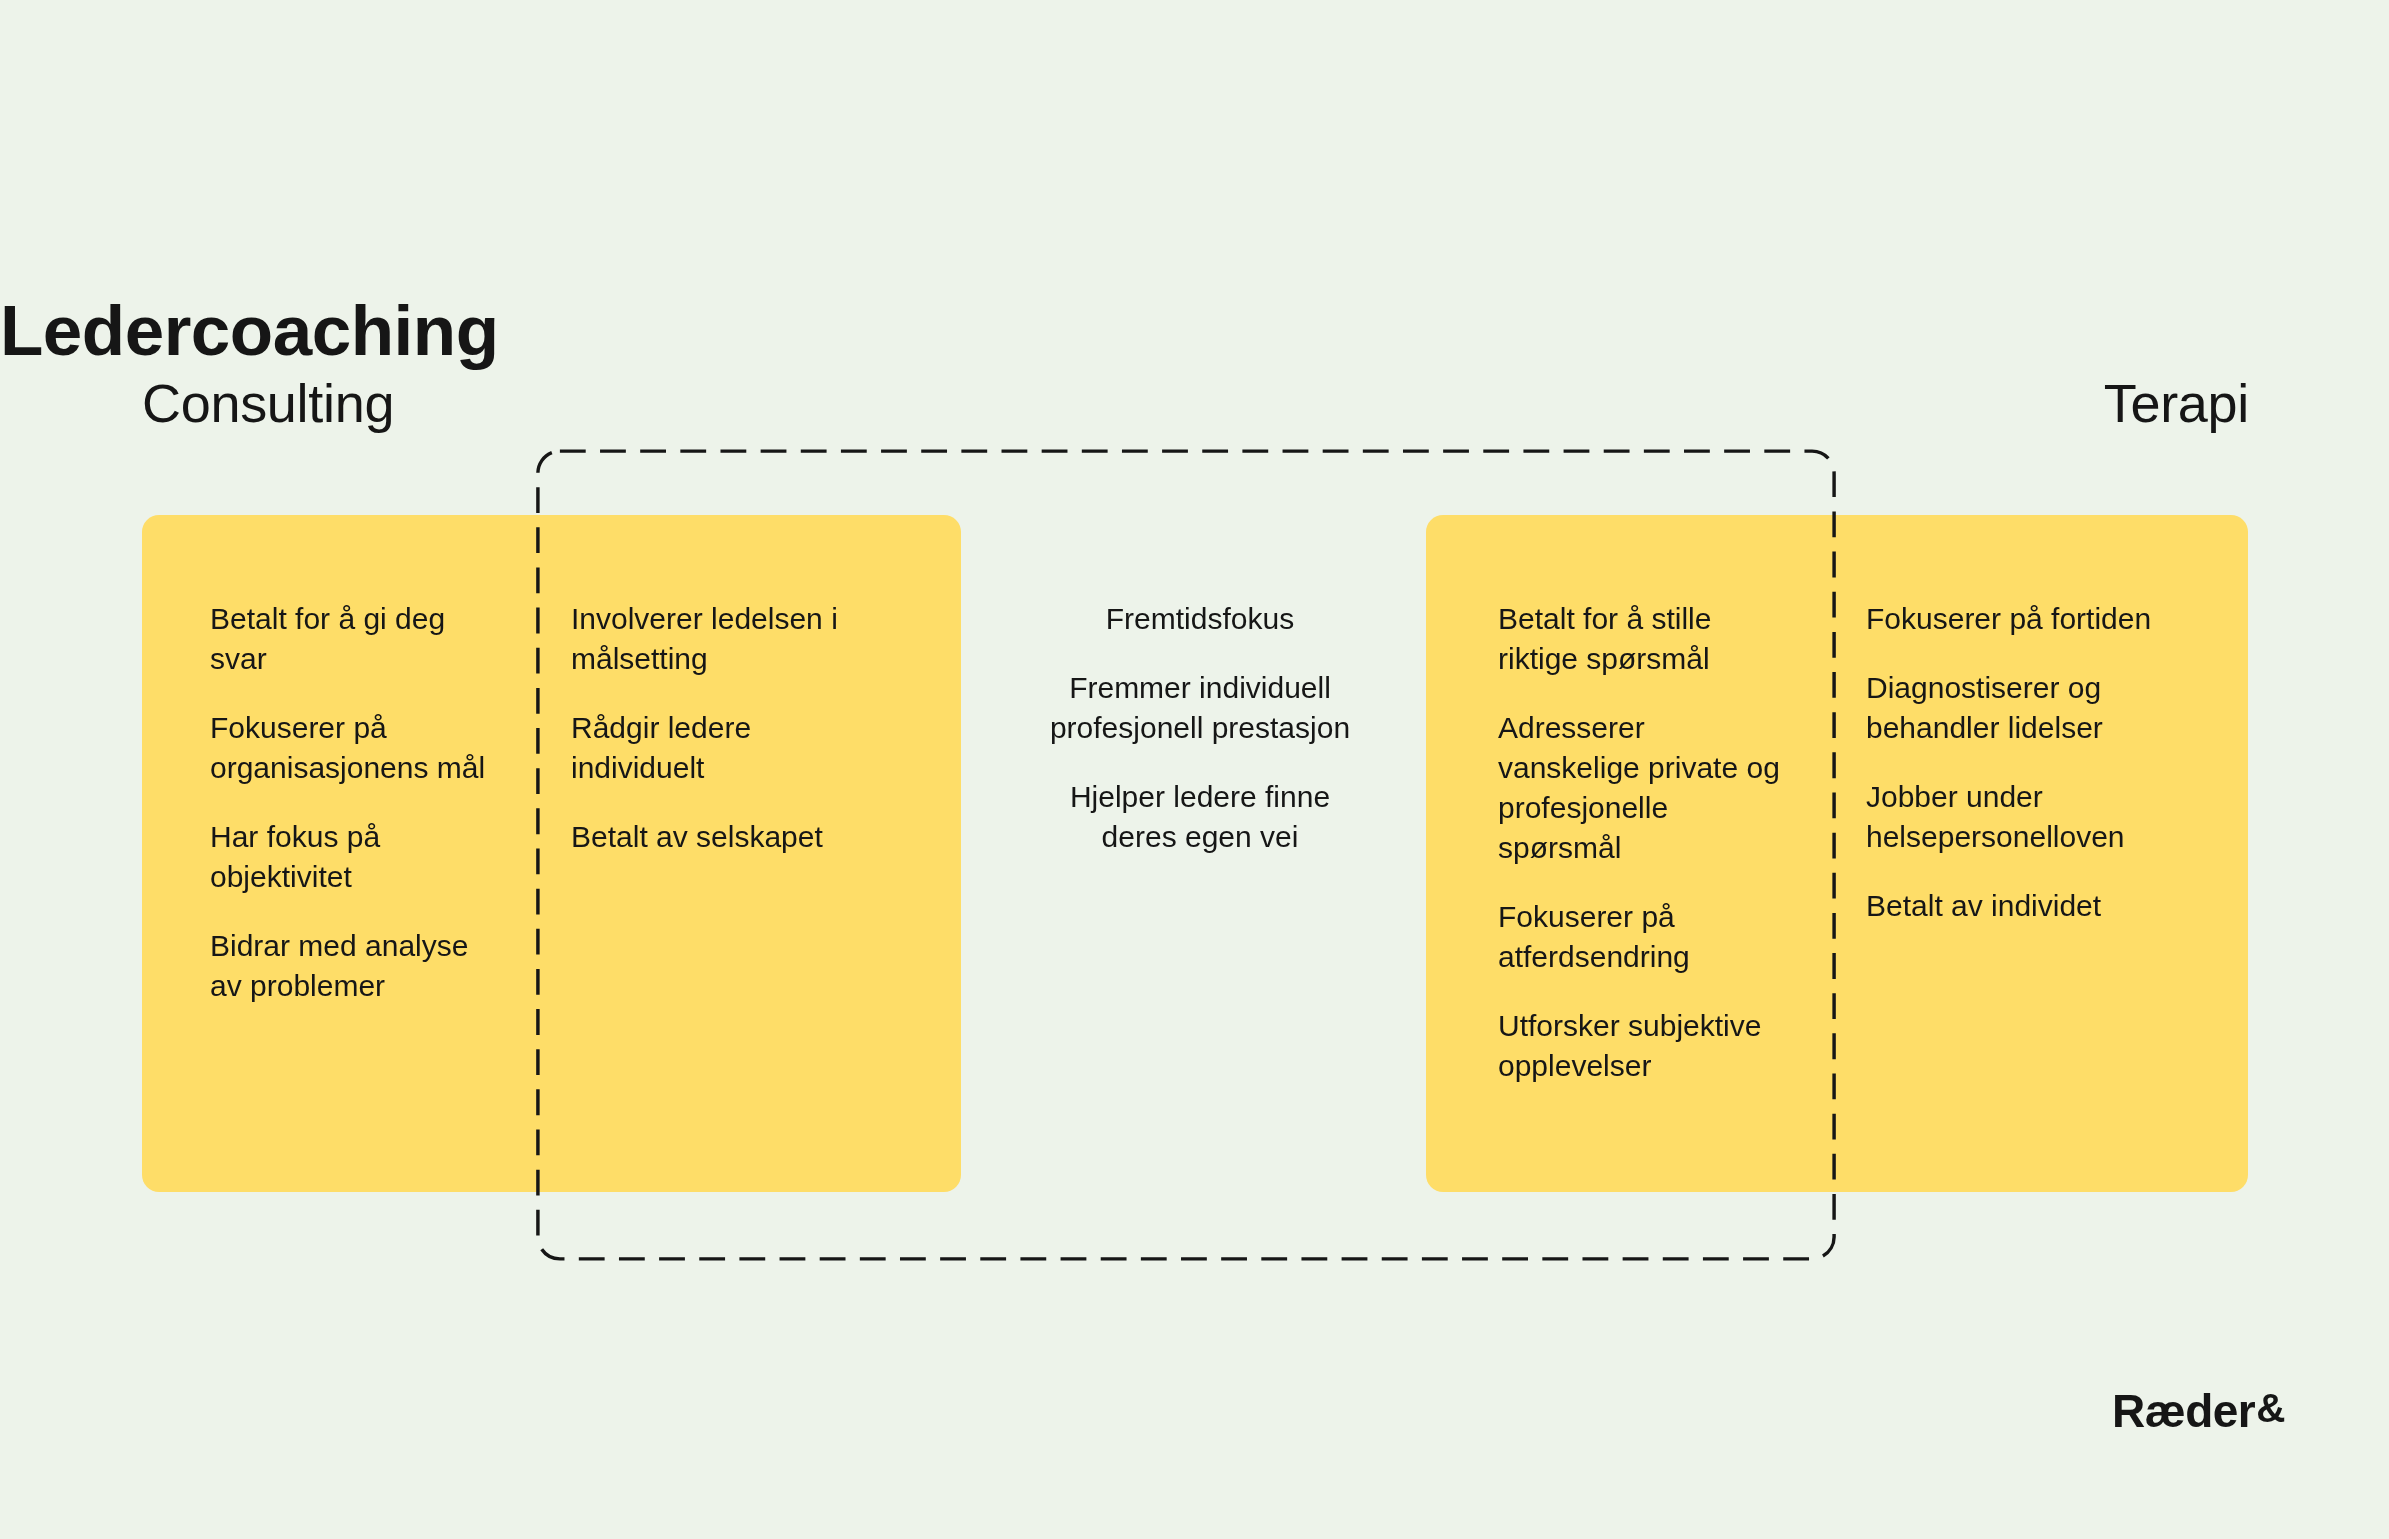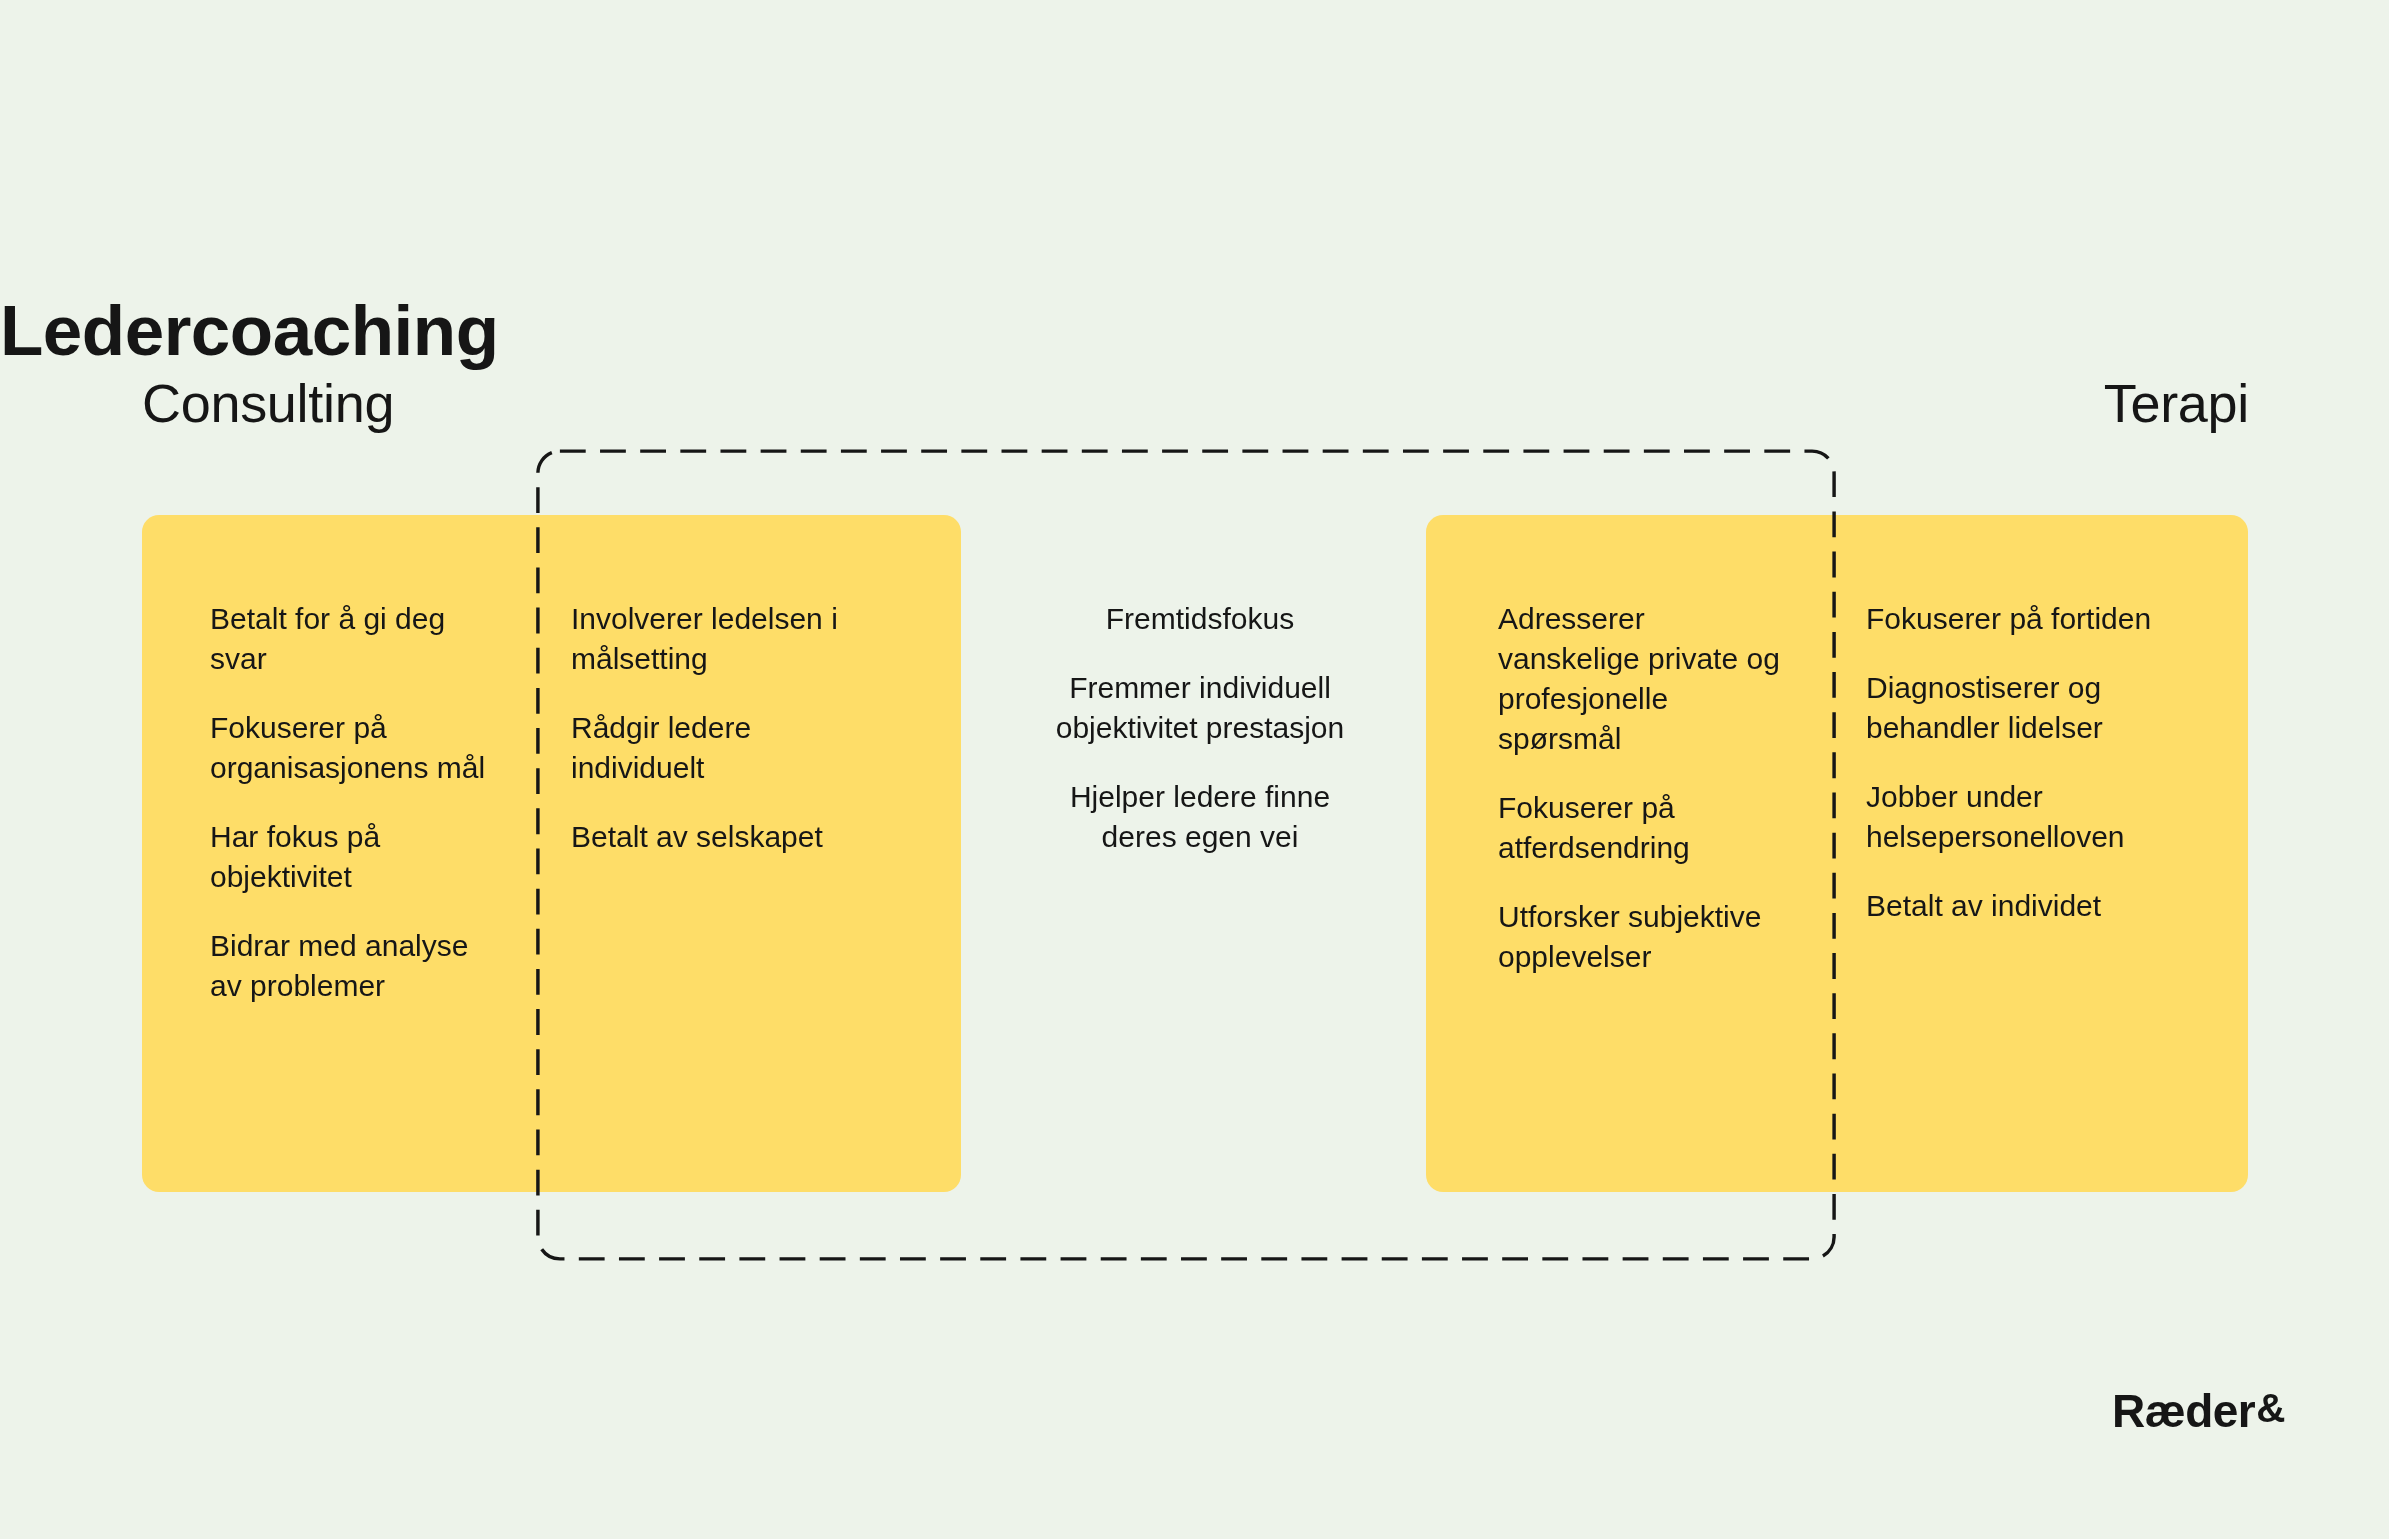--- a/index.html
+++ b/index.html
@@ -110,26 +110,28 @@
   <p>Involverer ledelsen i
 målsetting</p>
   <p>Rådgir ledere
 individuelt</p>
   <p>Betalt av selskapet</p>
 </div>
 
 <div class="abs col mid">
   <p>Fremtidsfokus</p>
   <p>Fremmer individuell
-objektivitet prestasjon</p>
+profesjonell prestasjon</p>
   <p>Hjelper ledere finne
 deres egen vei</p>
 </div>
 
 <div class="abs col c3">
+  <p>Betalt for å stille
+riktige spørsmål</p>
   <p>Adresserer
 vanskelige private og
 profesjonelle
 spørsmål</p>
   <p>Fokuserer på
 atferdsendring</p>
   <p>Utforsker subjektive
 opplevelser</p>
 </div>
 

